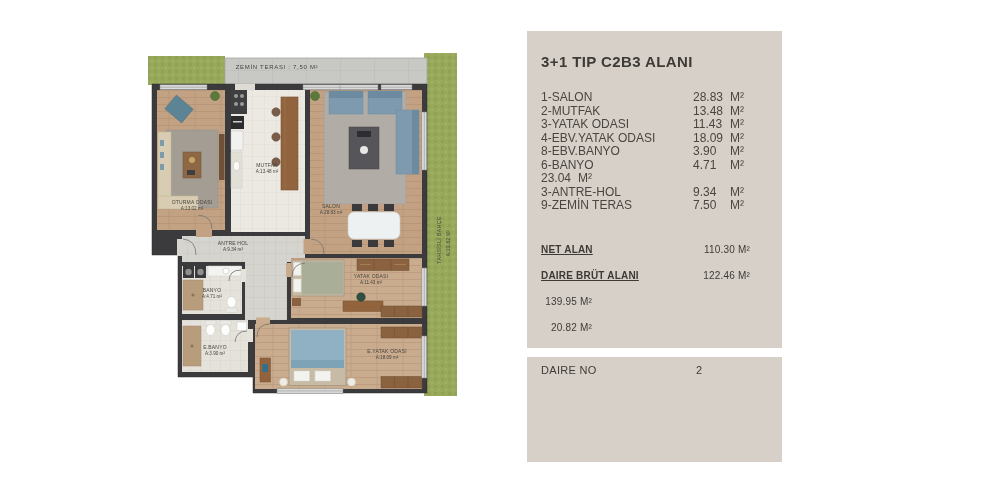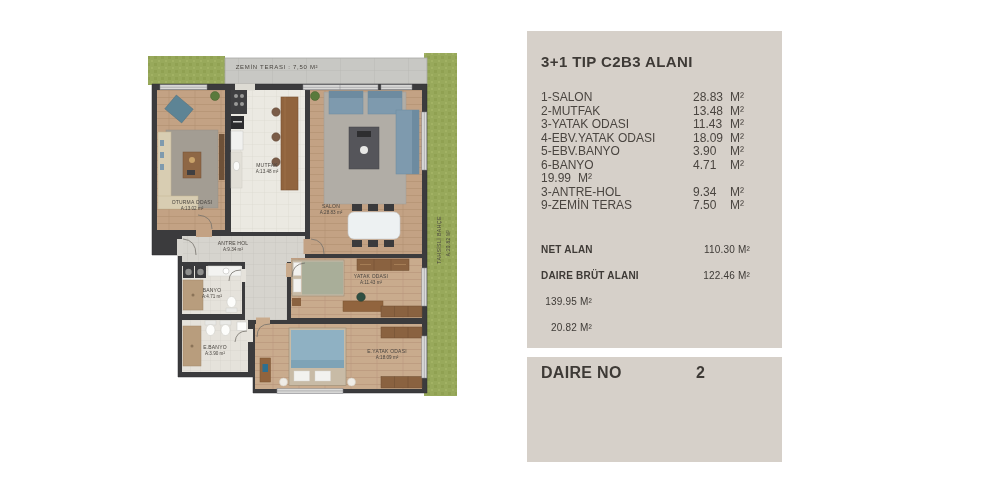--- a/index.html
+++ b/index.html
@@ -20,26 +20,26 @@
   .title-row{display:flex;font-size:15px;font-weight:bold;
              letter-spacing:.4px;line-height:18px;}
   .rows{margin-top:20px;padding-right:22px;}
   .row{display:flex;font-size:12px;line-height:13.5px;color:#4a4540;white-space:nowrap;}
   .row .lbl{flex:1;}
   .row .num{width:34px;}
   .row .unit{width:16px;padding-left:3px;}
   .summary{margin-top:30px;padding-right:14px;}
   .srow{display:flex;font-size:10px;font-weight:bold;line-height:13px;margin-bottom:13px;
         letter-spacing:.2px;white-space:nowrap;}
-  .srow .lbl{flex:1;}
+  .srow .lbl{flex:1;text-decoration:underline;}
   .srow .num{width:36px;text-align:right;font-weight:normal;}
   .srow .unit{width:16px;padding-left:3px;font-weight:normal;}
   .panel2{position:absolute;left:527px;top:357px;width:255px;height:105px;background:#d6d0c9;
           box-sizing:border-box;padding:7px 14px 0 14px;color:#3e3a36;}
-  .drow{display:flex;font-size:16px;font-weight:bold;letter-spacing:.3px;}
+  .drow{display:flex;font-size:11px;font-weight:normal;letter-spacing:.3px;}
   .drow .dlbl{width:155px;}
 </style>
 </head>
 <body>
 
 <div class="stage">
 
   <div class="plan">
     <svg viewBox="145 48 315 352">
       <defs>
@@ -293,31 +293,31 @@
           <span class="lbl">3-YATAK ODASI</span>
           <span class="num">11.43</span>
           <span class="unit">M²</span>
         </div>
       <div class="row">
           <span class="lbl">4-EBV.YATAK ODASI</span>
           <span class="num">18.09</span>
           <span class="unit">M²</span>
         </div>
       <div class="row">
-          <span class="lbl">5-EBV.BANYO</span>
+          <span class="lbl">8-EBV.BANYO</span>
           <span class="num">3.90</span>
           <span class="unit">M²</span>
         </div>
       <div class="row">
           <span class="lbl">6-BANYO</span>
           <span class="num">4.71</span>
           <span class="unit">M²</span>
         </div>
       <div class="row">
-          <span class="num">19.99</span>
+          <span class="num">23.04</span>
           <span class="unit">M²</span>
         </div>
       <div class="row">
           <span class="lbl">3-ANTRE-HOL</span>
           <span class="num">9.34</span>
           <span class="unit">M²</span>
         </div>
       <div class="row">
           <span class="lbl">9-ZEMİN TERAS</span>
           <span class="num">7.50</span>

